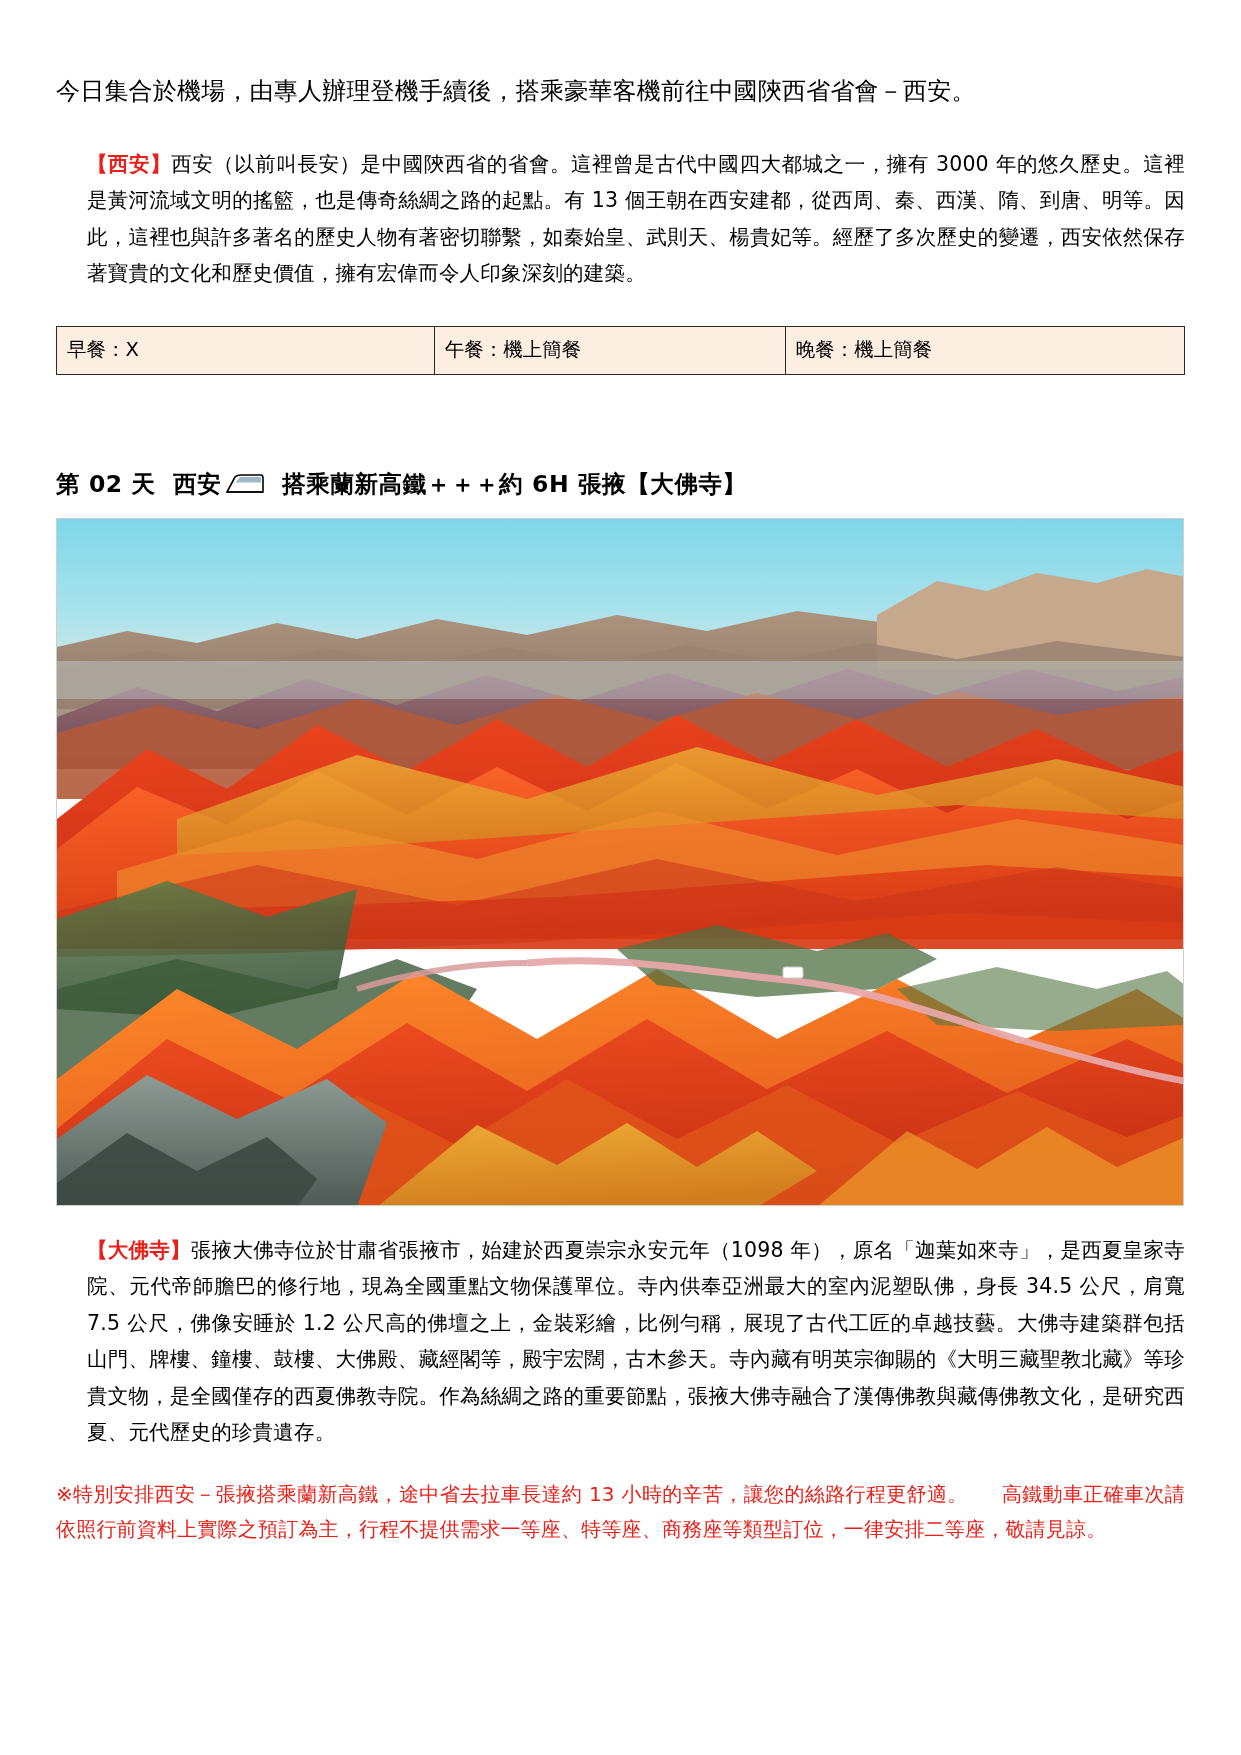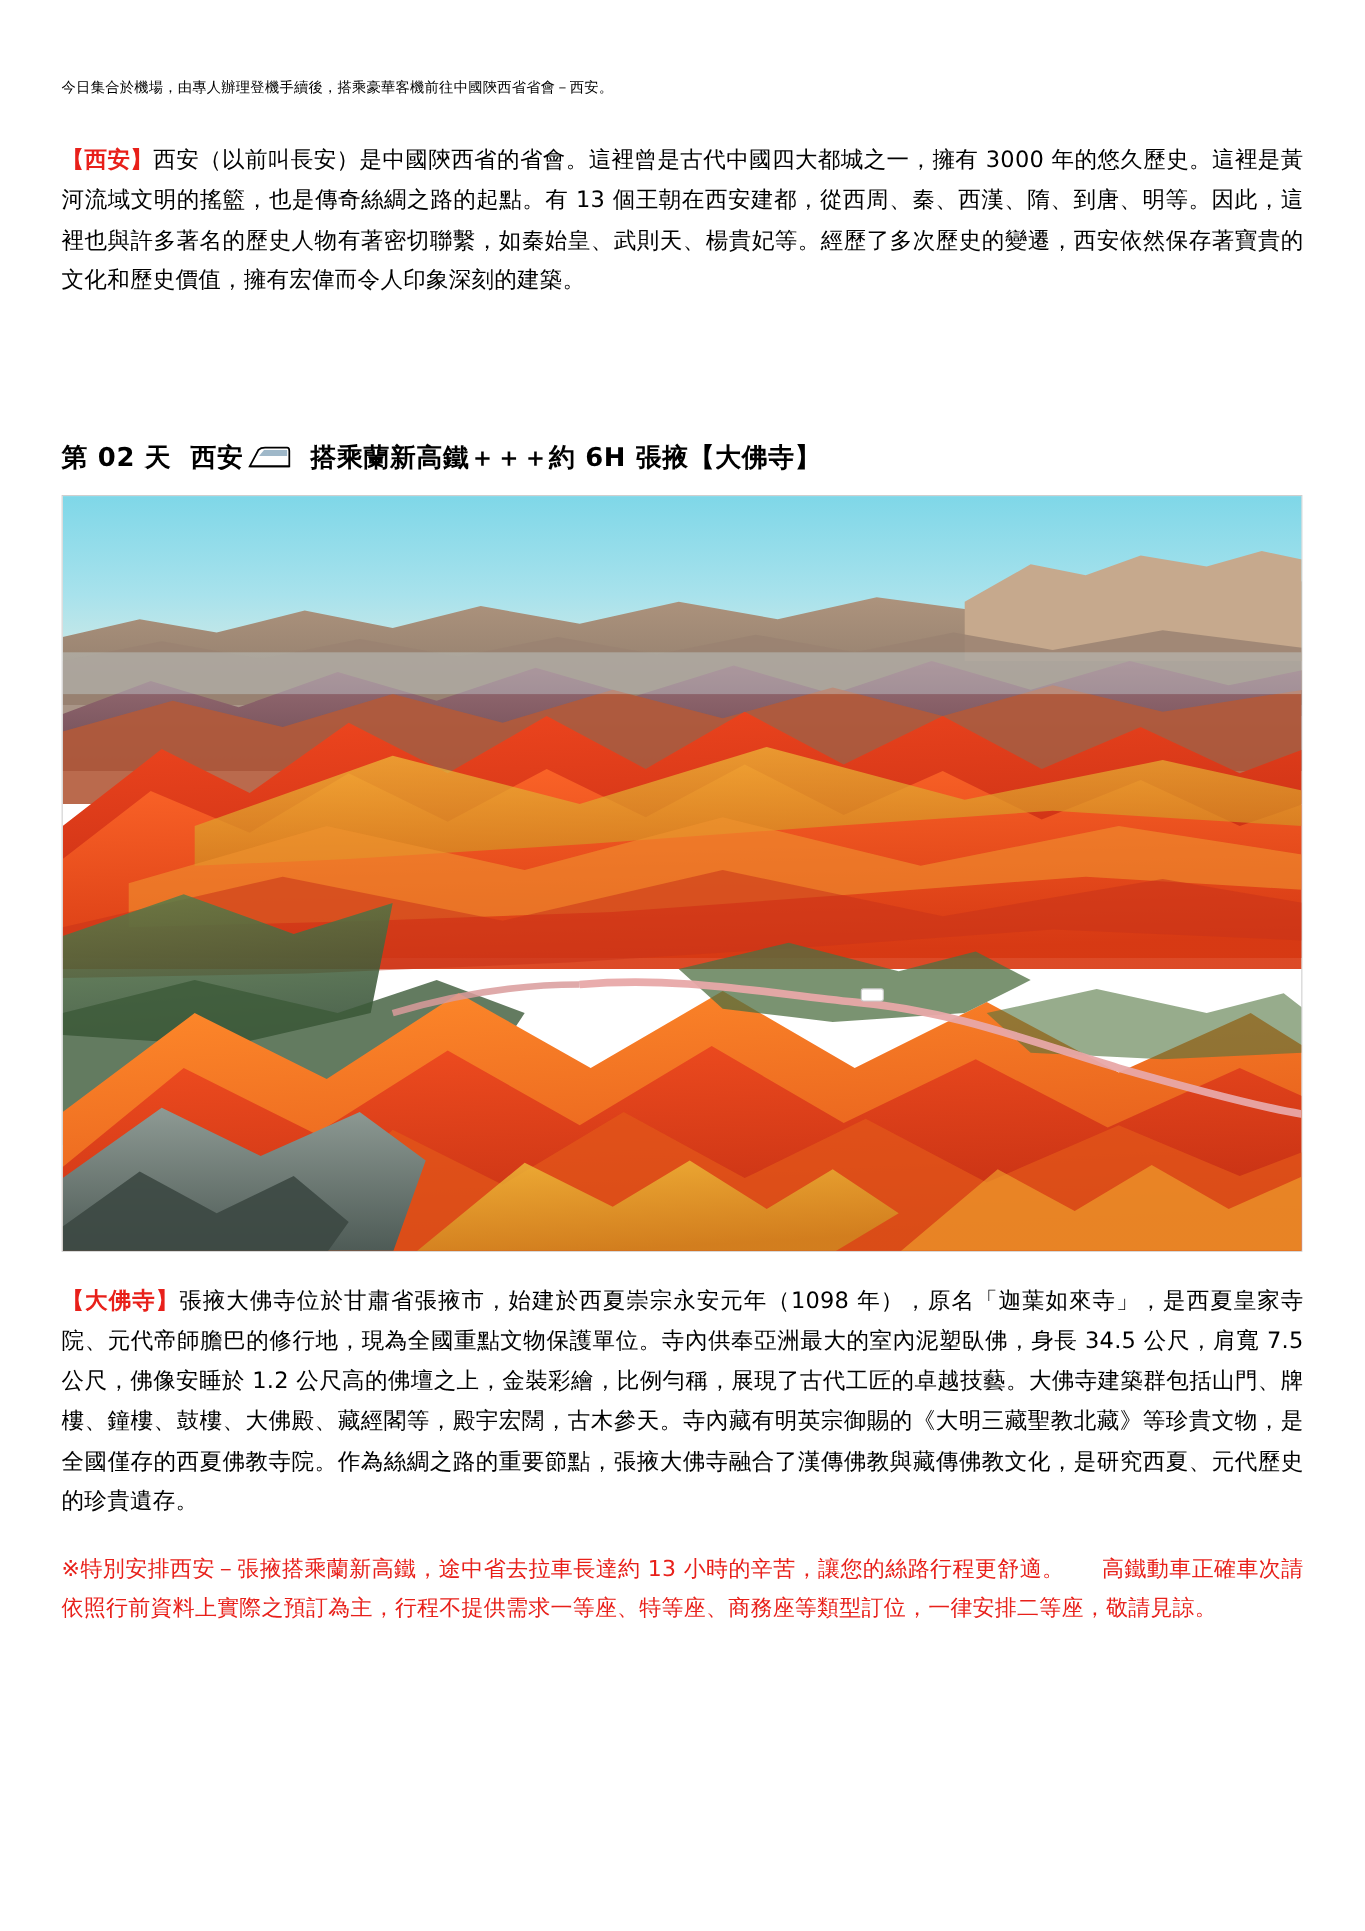--- a/index.html
+++ b/index.html
@@ -18,33 +18,34 @@
     position: relative;
     width: 1241px;
     min-height: 1755px;
     padding: 70px 56px 40px 56px;
     box-sizing: border-box;
   }
   p {
     margin: 0;
   }
   .intro {
-    font-size: 13px;
+    font-size: 24px;
     line-height: 1.75;
     letter-spacing: 0.2px;
   }
   .spacer-sm { height: 26px; }
   .spacer-md { height: 34px; }
   .spacer-lg { height: 46px; }
 
   .para {
     font-size: 20.5px;
     line-height: 1.78;
     letter-spacing: 0.2px;
     text-align: justify;
+    margin-left: 31px;
   }
   .tag-red {
     color: #e8201a;
     font-weight: bold;
   }
 
   
   table.meals {
     width: 100%;
     border-collapse: collapse;
@@ -106,20 +107,25 @@
   <p class="intro">今日集合於機場，由專人辦理登機手續後，搭乘豪華客機前往中國陝西省省會－西安。</p>
 
   <div class="spacer-md"></div>
 
   <p class="para"><span class="tag-red">【西安】</span><span>西安（以前叫長安）是中國陝西省的省會。這裡曾是古代中國四大都城之一，擁有 3000 年的悠久歷史。這裡是黃河流域文明的搖籃，也是傳奇絲綢之路的起點。有 13 個王朝在西安建都，從西周、秦、西漢、隋、到唐、明等。因此，這裡也與許多著名的歷史人物有著密切聯繫，如秦始皇、武則天、楊貴妃等。經歷了多次歷史的變遷，西安依然保存著寶貴的文化和歷史價值，擁有宏偉而令人印象深刻的建築。</span></p>
 
   <div class="spacer-md"></div>
 
   <table class="meals">
     <tbody>
+        <tr>
+      <td style="width:33.5%;">早餐：X</td>
+      <td style="width:31%;">午餐：機上簡餐</td>
+      <td style="width:35.5%;">晚餐：機上簡餐</td>
+    </tr>
   </tbody>
     </table>
 
   <div class="spacer-lg"></div>
 
   <div class="day-head">
     <span class="seg">第 02 天  西安</span>
     <span class="train-icon">
       <svg width="40" height="22" viewBox="0 0 40 22" xmlns="http://www.w3.org/2000/svg">
         <path d="M2 19 L10 4 Q12 2 16 2 L36 2 Q38 2 38 5 L38 19 Z" fill="#ffffff" stroke="#000000" stroke-width="1.6"></path>

